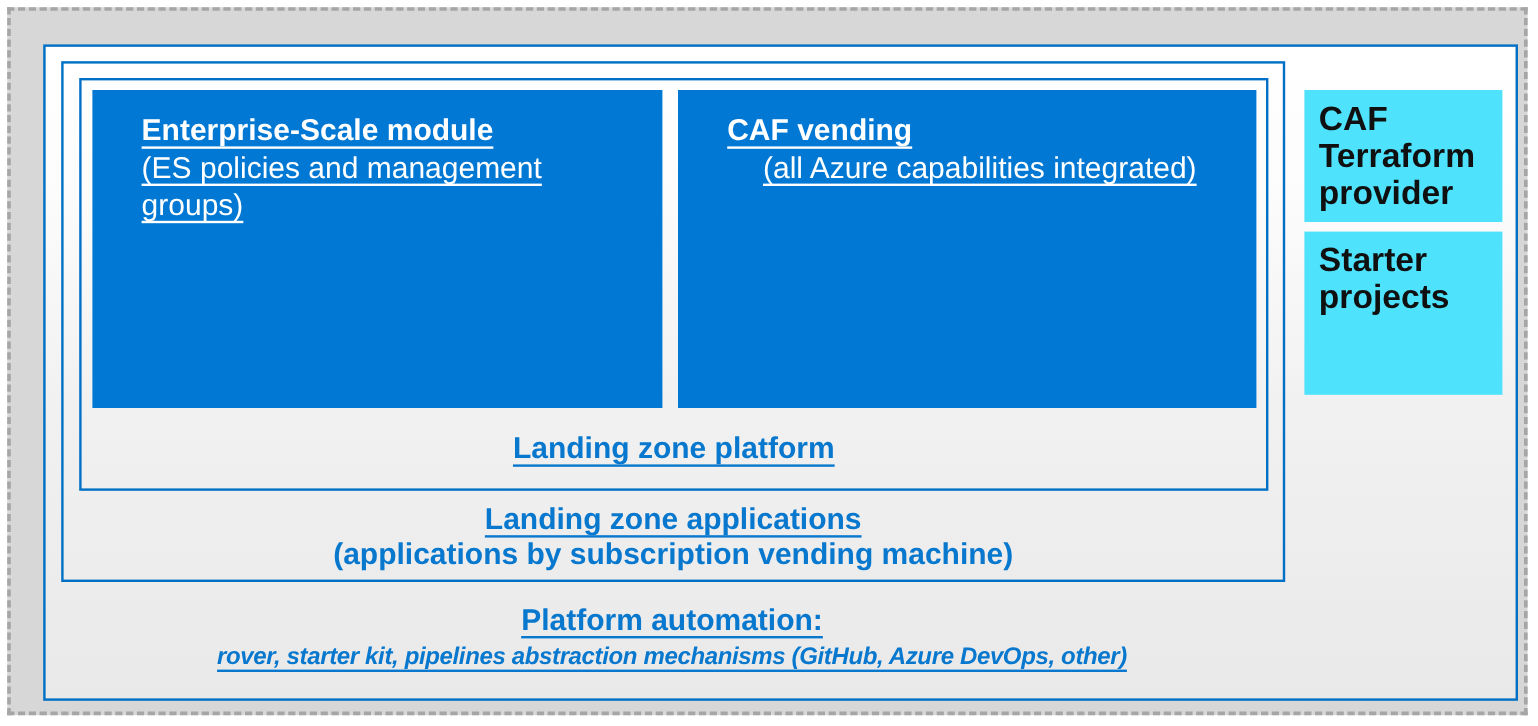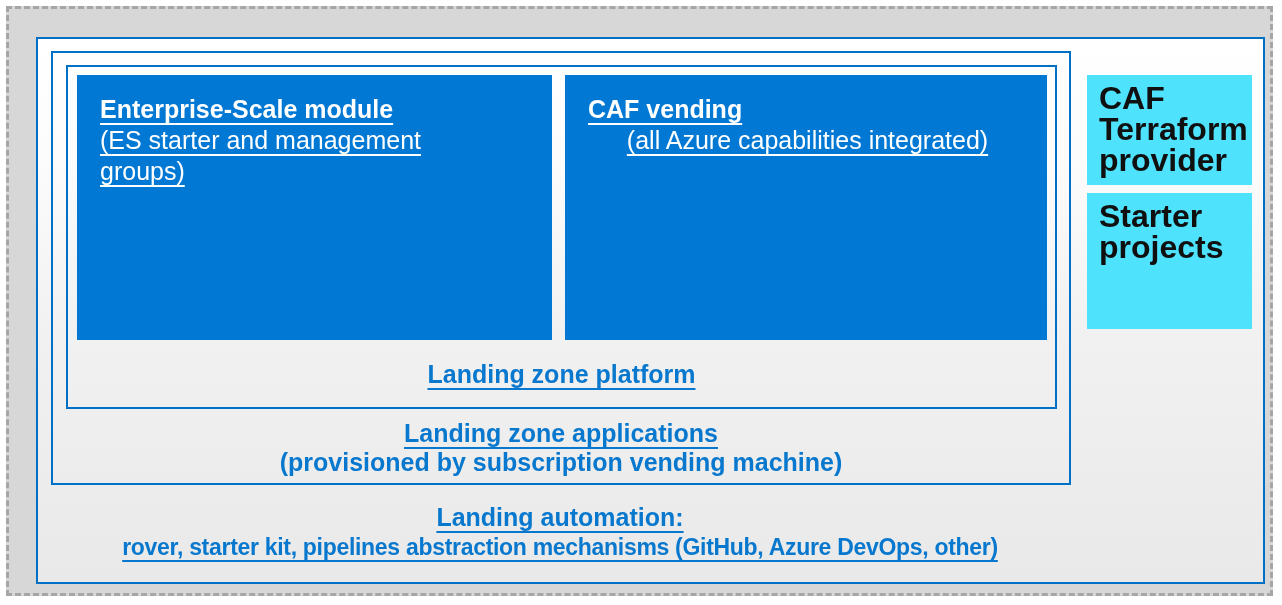--- a/index.html
+++ b/index.html
@@ -30,21 +30,21 @@
     background: transparent;
   }
   .lz-apps     { left: 42px; top: 42px; width: 1020px; height: 434px; }
   .lz-platform { left: 57px; top: 56px; width: 991px;  height: 344px; }
 
   .module-box {
     position: absolute; top: 66px; height: 265px;
     background: var(--module-fill, #0078D4);
     color: #ffffff;
     font-size: 25px; line-height: 31px;
-    padding: 19px 40px 0 23px;
+    padding: 19px 40px 0 41px;
   }
   .box-es  { left: 68px;  width: 475px; }
   .box-caf { left: 556px; width: 482px; padding-right: 20px; }
 
   .module-title {
     font-weight: bold;
     text-decoration: underline;
     text-decoration-thickness: 2px;
     text-underline-offset: 5px;
   }
@@ -64,66 +64,67 @@
   }
   .underlined {
     text-decoration: underline;
     text-decoration-thickness: 2px;
     text-underline-offset: 5px;
   }
   .platform-lbl { left: 57px; top: 351px; width: 991px; text-decoration: underline; }
   .apps-lbl     { left: 42px; top: 410px; width: 1020px; text-align: center; }
   .auto-lbl     { left: 33px; top: 494px; width: 1036px; }
   .auto-lbl .sub {
-    font-size: 23px;
+    font-size: 20px;
     letter-spacing: -0.3px;
     line-height: 30px;
+    font-style: italic;
   }
 
   .side-box {
     position: absolute; left: 1078px; width: 165px;
     background: var(--side-fill, #4EE2FC);
     color: var(--side-text, #101010);
-    font-weight: bold; font-size: 32px; line-height: 31px;
+    font-weight: bold; font-size: 28px; line-height: 31px;
     padding: 8px 12px;
   }
   .side-1 { top: 66px;  height: 110px; }
   .side-2 { top: 184px; height: 136px; }
 </style>
 </head>
 <body>
 
 <div class="canvas">
   <div class="dashed-frame">
 
     <div class="outer-rect"></div>
 
     <div class="inner-frame lz-apps"></div>
 
     <div class="inner-frame lz-platform"></div>
 
     <div class="module-box box-es">
       <div class="module-title">Enterprise-Scale module</div>
-      <div class="module-subtitle">(ES starter and management groups)</div>
+      <div class="module-subtitle">(ES policies and management groups)</div>
     </div>
 
     <div class="module-box box-caf">
       <div class="module-title">CAF vending</div>
       <div class="module-subtitle">(all Azure capabilities integrated)</div>
     </div>
 
     <div class="lbl platform-lbl underlined">Landing zone platform</div>
 
     <div class="lbl apps-lbl">
       <div class="underlined">Landing zone applications</div>
-      <div>(provisioned by subscription vending machine)</div>
+      <div>(applications by subscription vending machine)</div>
     </div>
 
     <div class="lbl auto-lbl">
-      <div class="underlined">Landing automation:</div>
+      <div class="underlined">Platform automation:</div>
       <div class="underlined sub">rover, starter kit, pipelines abstraction mechanisms (GitHub, Azure DevOps, other)</div>
     </div>
 
     <div class="side-box side-1">
       <span>CAF Terraform provider</span>
     </div>
 
     <div class="side-box side-2">
       <span>Starter projects</span>
     </div>

